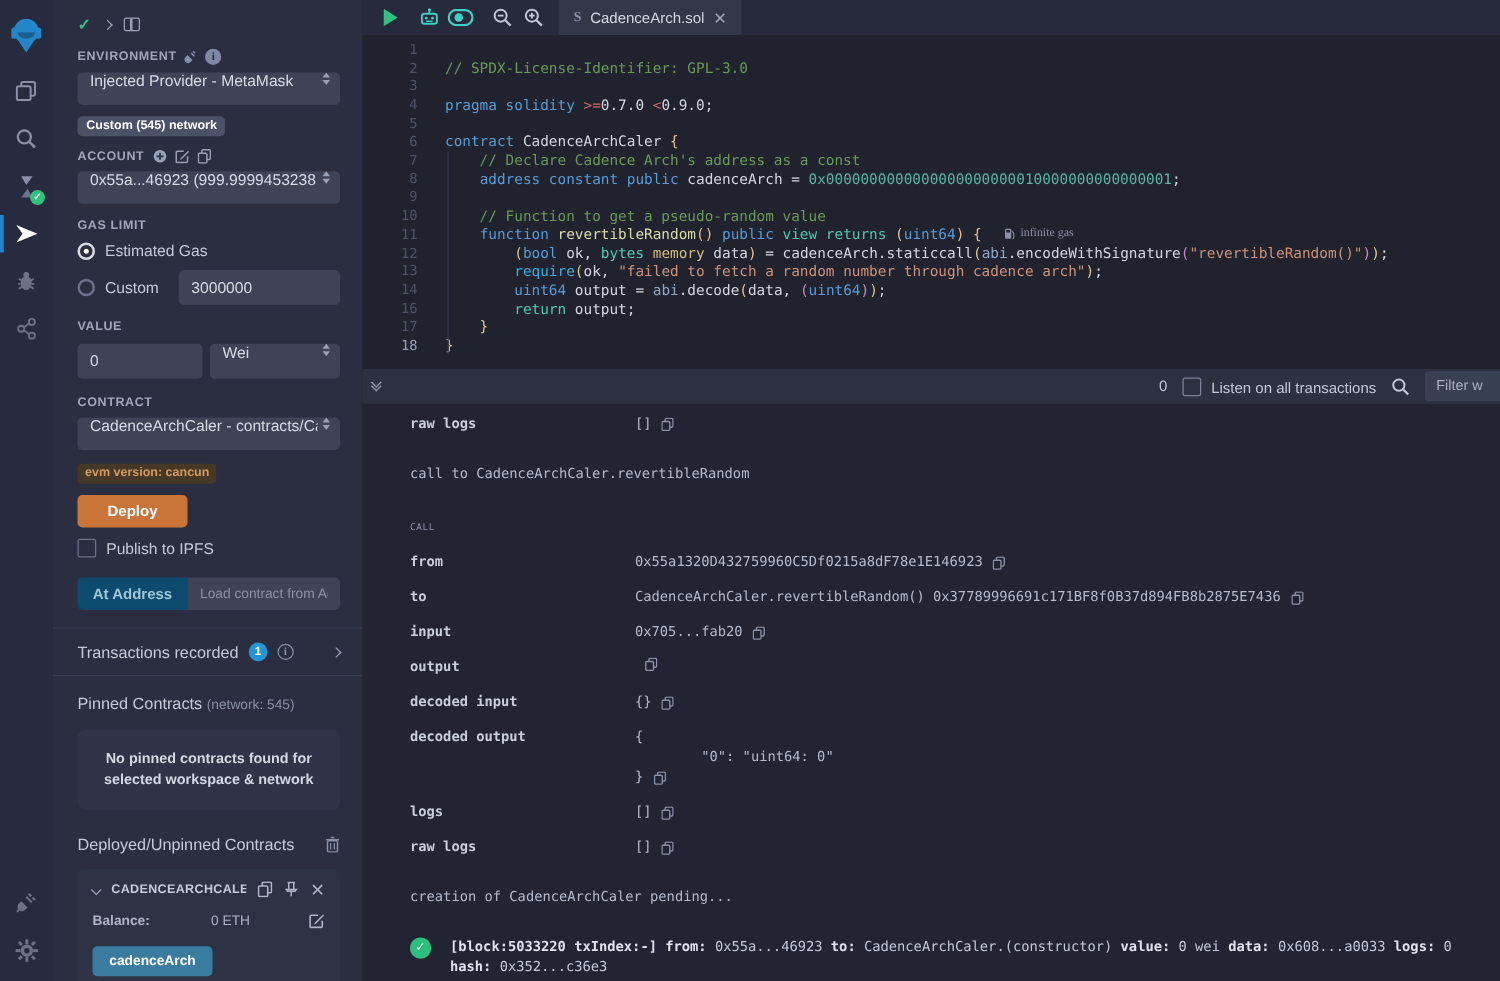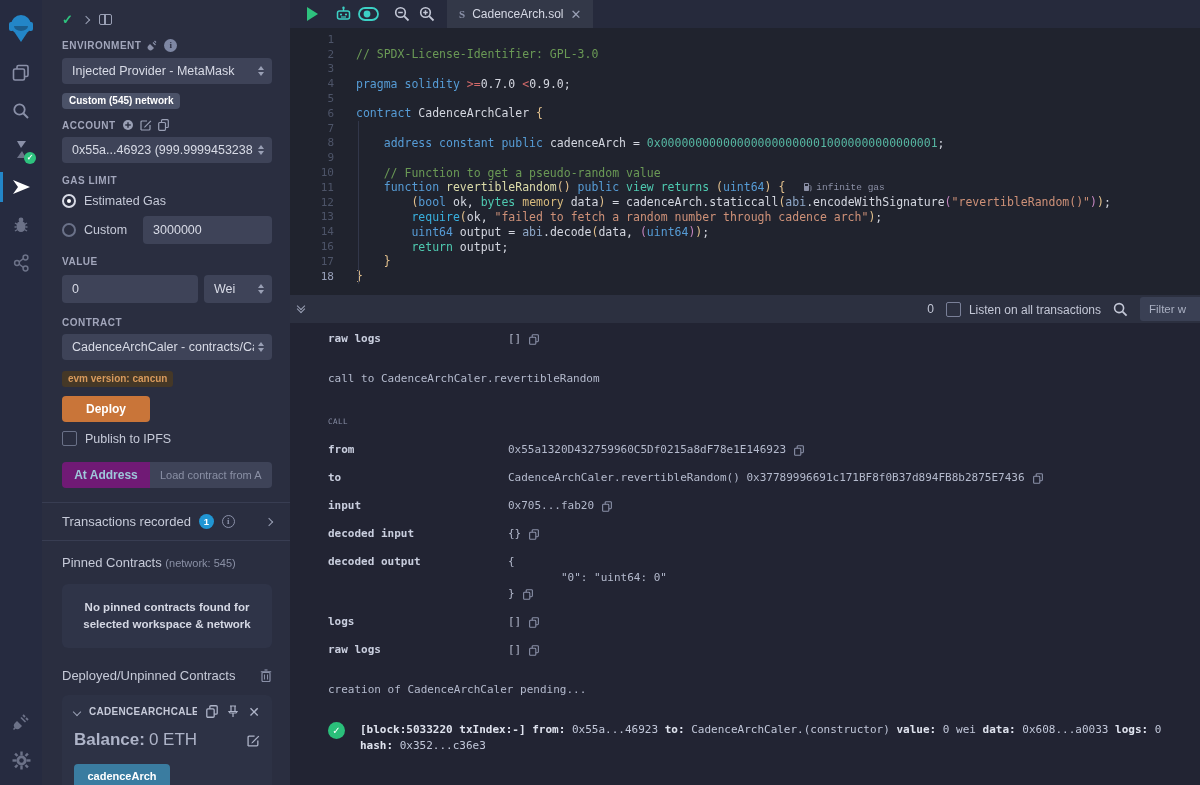--- a/index.html
+++ b/index.html
@@ -16,66 +16,66 @@
   .badge-check { position:absolute; right:6px; bottom:4px; width:12px; height:12px; border-radius:50%;
     background:#2ec27e; color:#fff; font-size:8px; line-height:12px; text-align:center; font-weight:bold; }
 
   
   .sidepanel { width:248px; background:#2a2e40; flex-shrink:0; display:flex; flex-direction:column; overflow:hidden; }
   .sp-pad { padding:10px 18px 0 20px; }
   .sp-title-row { display:flex; align-items:flex-start; margin-bottom:12px; }
   .sp-title { font-size:13px; font-weight:bold; letter-spacing:.4px; color:#dcdfe9; line-height:16px; flex:1; }
   .sp-title-icons { display:flex; align-items:center; gap:10px; padding-top:2px; }
   .lbl { font-size:10px; letter-spacing:.5px; color:#a2a6bb; font-weight:bold; margin-bottom:6px; display:flex; align-items:center; gap:6px; }
-  .select { height:26px; background:#3e4358; border-radius:4px; display:flex; align-items:center;
+  .select { height:26px; background:#3e4358; border-radius:4px; display:flex; 
     padding:0 8px 0 10px; margin-bottom:6px; overflow:hidden; white-space:nowrap; }
   .select .sel-txt { flex:1; font-size:12.5px; color:#d8dbe6; overflow:hidden; white-space:nowrap; }
   .stp { display:inline-flex; flex-direction:column; gap:2px; margin-left:4px; flex-shrink:0; }
   .stp b { width:0; height:0; border-left:3.5px solid transparent; border-right:3.5px solid transparent; }
   .stp b.u { border-bottom:4px solid #9aa0b5; }
   .stp b.d { border-top:4px solid #9aa0b5; }
   .pill-badge { display:inline-block; font-size:10px; font-weight:bold; color:#fff; background:#4b5268;
     border-radius:4px; padding:2px 7px 3px; margin-bottom:10px; }
   .radio { width:14px; height:14px; border-radius:50%; border:2px solid #6a7188; display:inline-block; flex-shrink:0; }
   .radio.sel { border-color:#d8dbe6; position:relative; }
   .radio.sel::after { content:""; position:absolute; left:3px; top:3px; width:4px; height:4px; border-radius:50%; background:#fff; }
   .radio-row { display:flex; align-items:center; gap:8px; font-size:12.5px; color:#c6cad8; margin-bottom:8px; }
   .custom-row { display:flex; align-items:center; gap:8px; margin-bottom:12px; }
   .tinput { height:28px; background:#3e4358; border:none; border-radius:4px; color:#d8dbe6;
     font-size:12.5px; padding:0 10px; font-family:Liberation Sans, sans-serif; outline:none; min-width:0; }
   .tinput::placeholder { color:#8a90a5; }
   .value-row { display:flex; gap:6px; margin-bottom:14px; }
-  .wei-sel { width:68px; height:28px; margin-bottom:0; }
+  .wei-sel { width:104px; height:28px; margin-bottom:0; }
   .evm-badge { display:inline-block; font-size:10px; font-weight:bold; color:#d89a5c; background:#453827;
     border-radius:3px; padding:2px 6px 3px; margin-bottom:9px; }
   .deploy-btn { width:88px; height:26px; background:#c97539; border:none; border-radius:4px; color:#fff;
     font-size:12px; font-weight:bold; margin-bottom:9px; display:block; cursor:pointer; }
   .cb { width:15px; height:15px; border:1.5px solid #6a7188; border-radius:2px; display:inline-block; flex-shrink:0; }
   .cb-row { display:flex; align-items:center; gap:8px; font-size:12.5px; color:#c6cad8; margin-bottom:16px; }
   .ataddr-row { display:flex; margin-bottom:14px; }
-  .ataddr-btn { width:88px; height:26px; background:#701a75; border:none; border-radius:4px 0 0 4px;
+  .ataddr-btn { width:88px; height:26px; background:#0c4a6e; border:none; border-radius:4px 0 0 4px;
     color:#9ec7da; font-size:12px; font-weight:bold; flex-shrink:0; }
   .ataddr-inp { flex:1; height:26px; border-radius:0 4px 4px 0; font-size:11px; }
   .divider { border-top:1px solid #383d52; }
   .tx-row { display:flex; align-items:center; gap:8px; padding:11px 18px 11px 20px; }
   .tx-label { font-size:13px; color:#c6cad8; }
   .count-badge { width:15px; height:15px; border-radius:50%; background:#2196d3; color:#fff; font-size:9.5px;
     font-weight:bold; text-align:center; line-height:15px; }
   .tx-chev { margin-left:auto; }
   .pinned-title { font-size:13px; color:#c6cad8; margin:14px 0 14px; }
   .pinned-net { font-size:11px; color:#8a90a5; }
   .empty-box { background:#2f3448; border-radius:6px; padding:15px 10px; text-align:center;
     font-size:11.5px; font-weight:bold; color:#d5d8e4; line-height:17px; margin-bottom:20px; }
   .dep-title-row { display:flex; align-items:center; margin-bottom:12px; }
   .dep-title { font-size:13px; color:#c6cad8; flex:1; }
   .contract-card { background:#2d3245; border-radius:6px 6px 0 0; padding:10px 12px; flex:1; margin:0; }
   .card-head { display:flex; align-items:center; gap:9px; margin-bottom:12px; }
   .card-name { flex:1; font-size:10px; font-weight:bold; letter-spacing:.3px; color:#c6cad9;
     overflow:hidden; white-space:nowrap; }
-  .bal-row { display:flex; align-items:center; font-size:17px; color:#aeb4c8; margin-bottom:14px; }
+  .bal-row { display:flex; align-items:center; font-size:11px; color:#aeb4c8; margin-bottom:14px;gap:45px; }
   .bal-lab { font-weight:bold; margin-right:4px; }
   .bal-edit { margin-left:auto; }
   .fn-btn { display:block; min-width:96px; height:24px; background:#3a7ca0; border:none; border-radius:4px;
     color:#fff; font-size:11px; font-weight:bold; margin-bottom:8px; padding:0 10px; }
   .close-x { color:#aeb4c8; font-size:14px; line-height:12px; }
 
   
   .chev { display:inline-block; width:6px; height:6px; border-right:1.8px solid #9aa0b5; border-bottom:1.8px solid #9aa0b5; }
   .chev.r { transform:rotate(-45deg); }
   .chev.d { transform:rotate(45deg); }
@@ -98,21 +98,21 @@
   .tab-x { color:#9aa0b5; font-size:13px; }
 
   
   .editor { height:267px; background:#20232e; position:relative; overflow:hidden;
     font-family:"DejaVu Sans Mono",monospace; font-size:11.5px; padding-top:4px; flex-shrink:0; }
   .line { display:flex; height:14.8px; align-items:center; white-space:pre; }
   .ln { width:44px; text-align:right; color:#4d5468; font-size:11px; flex-shrink:0; }
   .ln.active { color:#99a1ba; }
   .code { margin-left:22px; white-space:pre; }
   .gas-note { display:inline-flex; align-items:center; gap:4px; margin-left:18px; color:#8a8fa5;
-    font-size:9.5px; font-family:Liberation Mono, monospace; }
+    font-size:9.5px; font-family:Liberation Serif, serif; }
   .indent-guide { position:absolute; left:68px; width:1px; background:#32374a; }
 
   
   .terminal { flex:1; display:flex; flex-direction:column; min-height:0; background:#222433; }
   .term-head { height:28px; background:#2c3040; display:flex; align-items:center; padding:0 0 0 8px; flex-shrink:0; }
   .th-right { margin-left:auto; display:flex; align-items:center; gap:12px; }
   .th-count { font-size:12px; color:#c3c7d6; }
   .th-listen { font-size:12px; color:#c3c7d6; }
   .th-filter { width:60px; height:24px; background:#3a4054; border:none; border-radius:3px 0 0 3px;
     color:#c3c7d6; font-size:11.5px; padding:0 9px; outline:none; }
@@ -429,21 +429,21 @@
     </div>
 
     <div class="editor">
       <div id="code-lines">
           <div class="line"><span class="ln">1</span><span class="code"></span></div>
           <div class="line"><span class="ln">2</span><span class="code"><span style="color: rgb(106, 153, 85);">// SPDX-License-Identifier: GPL-3.0</span></span></div>
           <div class="line"><span class="ln">3</span><span class="code"></span></div>
           <div class="line"><span class="ln">4</span><span class="code"><span style="color: rgb(86, 156, 214);">pragma solidity </span><span style="color: rgb(209, 105, 105);">&gt;=</span><span style="color: rgb(212, 215, 224);">0.7.0 </span><span style="color: rgb(209, 105, 105);">&lt;</span><span style="color: rgb(212, 215, 224);">0.9.0</span><span style="color: rgb(212, 215, 224);">;</span></span></div>
           <div class="line"><span class="ln">5</span><span class="code"></span></div>
           <div class="line"><span class="ln">6</span><span class="code"><span style="color: rgb(86, 156, 214);">contract </span><span style="color: rgb(212, 215, 224);">CadenceArchCaler </span><span style="color: rgb(226, 192, 141);">{</span></span></div>
-          <div class="line"><span class="ln">7</span></div>
+          <div class="line"><span class="ln">7</span><span class="code"><span style="color: rgb(106, 153, 85);">    // Declare Cadence Arch's address as a const</span></span></div>
           <div class="line"><span class="ln">8</span><span class="code"><span style="color: rgb(212, 215, 224);">    </span><span style="color: rgb(86, 156, 214);">address constant public </span><span style="color: rgb(212, 215, 224);">cadenceArch = </span><span style="color: rgb(86, 182, 162);">0x0000000000000000000000010000000000000001</span><span style="color: rgb(212, 215, 224);">;</span></span></div>
           <div class="line"><span class="ln">9</span><span class="code"></span></div>
           <div class="line"><span class="ln">10</span><span class="code"><span style="color: rgb(106, 153, 85);">    // Function to get a pseudo-random value</span></span></div>
           <div class="line"><span class="ln">11</span><span class="code"><span style="color: rgb(212, 215, 224);">    </span><span style="color: rgb(86, 156, 214);">function </span><span style="color: rgb(220, 220, 170);">revertibleRandom</span><span style="color: rgb(226, 192, 141);">() </span><span style="color: rgb(86, 156, 214);">public </span><span style="color: rgb(78, 201, 176);">view </span><span style="color: rgb(78, 201, 176);">returns </span><span style="color: rgb(226, 192, 141);">(</span><span style="color: rgb(86, 156, 214);">uint64</span><span style="color: rgb(226, 192, 141);">) </span><span style="color: rgb(226, 192, 141);">{</span></span><span class="gas-note"><svg width="9" height="10" viewBox="0 0 9 10">
                 <rect x="1" y="1" width="5" height="8" rx="0.8" fill="#8a8fa5"></rect>
                 <rect x="2" y="2" width="3" height="2" fill="#20232e"></rect>
                 <path d="M6.5 3 l1.5 1.5 v3.5 a1 1 0 0 1 -1 1" fill="none" stroke="#8a8fa5" stroke-width="0.9"></path>
               </svg><span>infinite gas</span></span></div>
           <div class="line"><span class="ln">12</span><span class="code"><span style="color: rgb(212, 215, 224);">        </span><span style="color: rgb(226, 192, 141);">(</span><span style="color: rgb(86, 156, 214);">bool</span><span style="color: rgb(212, 215, 224);"> ok, </span><span style="color: rgb(78, 201, 176);">bytes</span><span style="color: rgb(215, 186, 125);"> memory</span><span style="color: rgb(212, 215, 224);"> data</span><span style="color: rgb(226, 192, 141);">)</span><span style="color: rgb(212, 215, 224);"> = cadenceArch.staticcall</span><span style="color: rgb(226, 192, 141);">(</span><span style="color: rgb(143, 168, 200);">abi</span><span style="color: rgb(212, 215, 224);">.encodeWithSignature</span><span style="color: rgb(197, 134, 192);">(</span><span style="color: rgb(206, 145, 120);">"revertibleRandom()"</span><span style="color: rgb(197, 134, 192);">)</span><span style="color: rgb(226, 192, 141);">)</span><span style="color: rgb(212, 215, 224);">;</span></span></div>
           <div class="line"><span class="ln">13</span><span class="code"><span style="color: rgb(212, 215, 224);">        </span><span style="color: rgb(56, 176, 222);">require</span><span style="color: rgb(226, 192, 141);">(</span><span style="color: rgb(212, 215, 224);">ok, </span><span style="color: rgb(206, 145, 120);">"failed to fetch a random number through cadence arch"</span><span style="color: rgb(226, 192, 141);">)</span><span style="color: rgb(212, 215, 224);">;</span></span></div>
@@ -503,20 +503,27 @@
               </svg></span>
           </div>
           <div class="trow">
             <span class="k">input</span>
             <span class="v"><span>0x705...fab20</span><svg width="10" height="11" viewBox="0 0 11 12">
                 <rect x="3.5" y="0.7" width="6.8" height="7.8" rx="1" fill="none" stroke="#8a90a8" stroke-width="1.2"></rect>
                 <rect x="0.7" y="3.5" width="6.8" height="7.8" rx="1" fill="#222433" stroke="#8a90a8" stroke-width="1.2"></rect>
               </svg></span>
           </div>
           <div class="trow">
+            <span class="k">output</span>
+            <span class="v"><span></span><svg width="10" height="11" viewBox="0 0 11 12">
+                <rect x="3.5" y="0.7" width="6.8" height="7.8" rx="1" fill="none" stroke="#8a90a8" stroke-width="1.2"></rect>
+                <rect x="0.7" y="3.5" width="6.8" height="7.8" rx="1" fill="#222433" stroke="#8a90a8" stroke-width="1.2"></rect>
+              </svg></span>
+          </div>
+          <div class="trow">
             <span class="k">decoded input</span>
             <span class="v"><span>{}</span><svg width="10" height="11" viewBox="0 0 11 12">
                 <rect x="3.5" y="0.7" width="6.8" height="7.8" rx="1" fill="none" stroke="#8a90a8" stroke-width="1.2"></rect>
                 <rect x="0.7" y="3.5" width="6.8" height="7.8" rx="1" fill="#222433" stroke="#8a90a8" stroke-width="1.2"></rect>
               </svg></span>
           </div>
           <div class="trow">
             <span class="k">decoded output</span>
             <span class="v" style="display: block;"><div class="ml"><span>{</span></div><div class="ml"><span>        "0": "uint64: 0"</span></div><div class="ml ml-last"><span>}</span><svg width="10" height="11" viewBox="0 0 11 12">
                   <rect x="3.5" y="0.7" width="6.8" height="7.8" rx="1" fill="none" stroke="#8a90a8" stroke-width="1.2"></rect>

